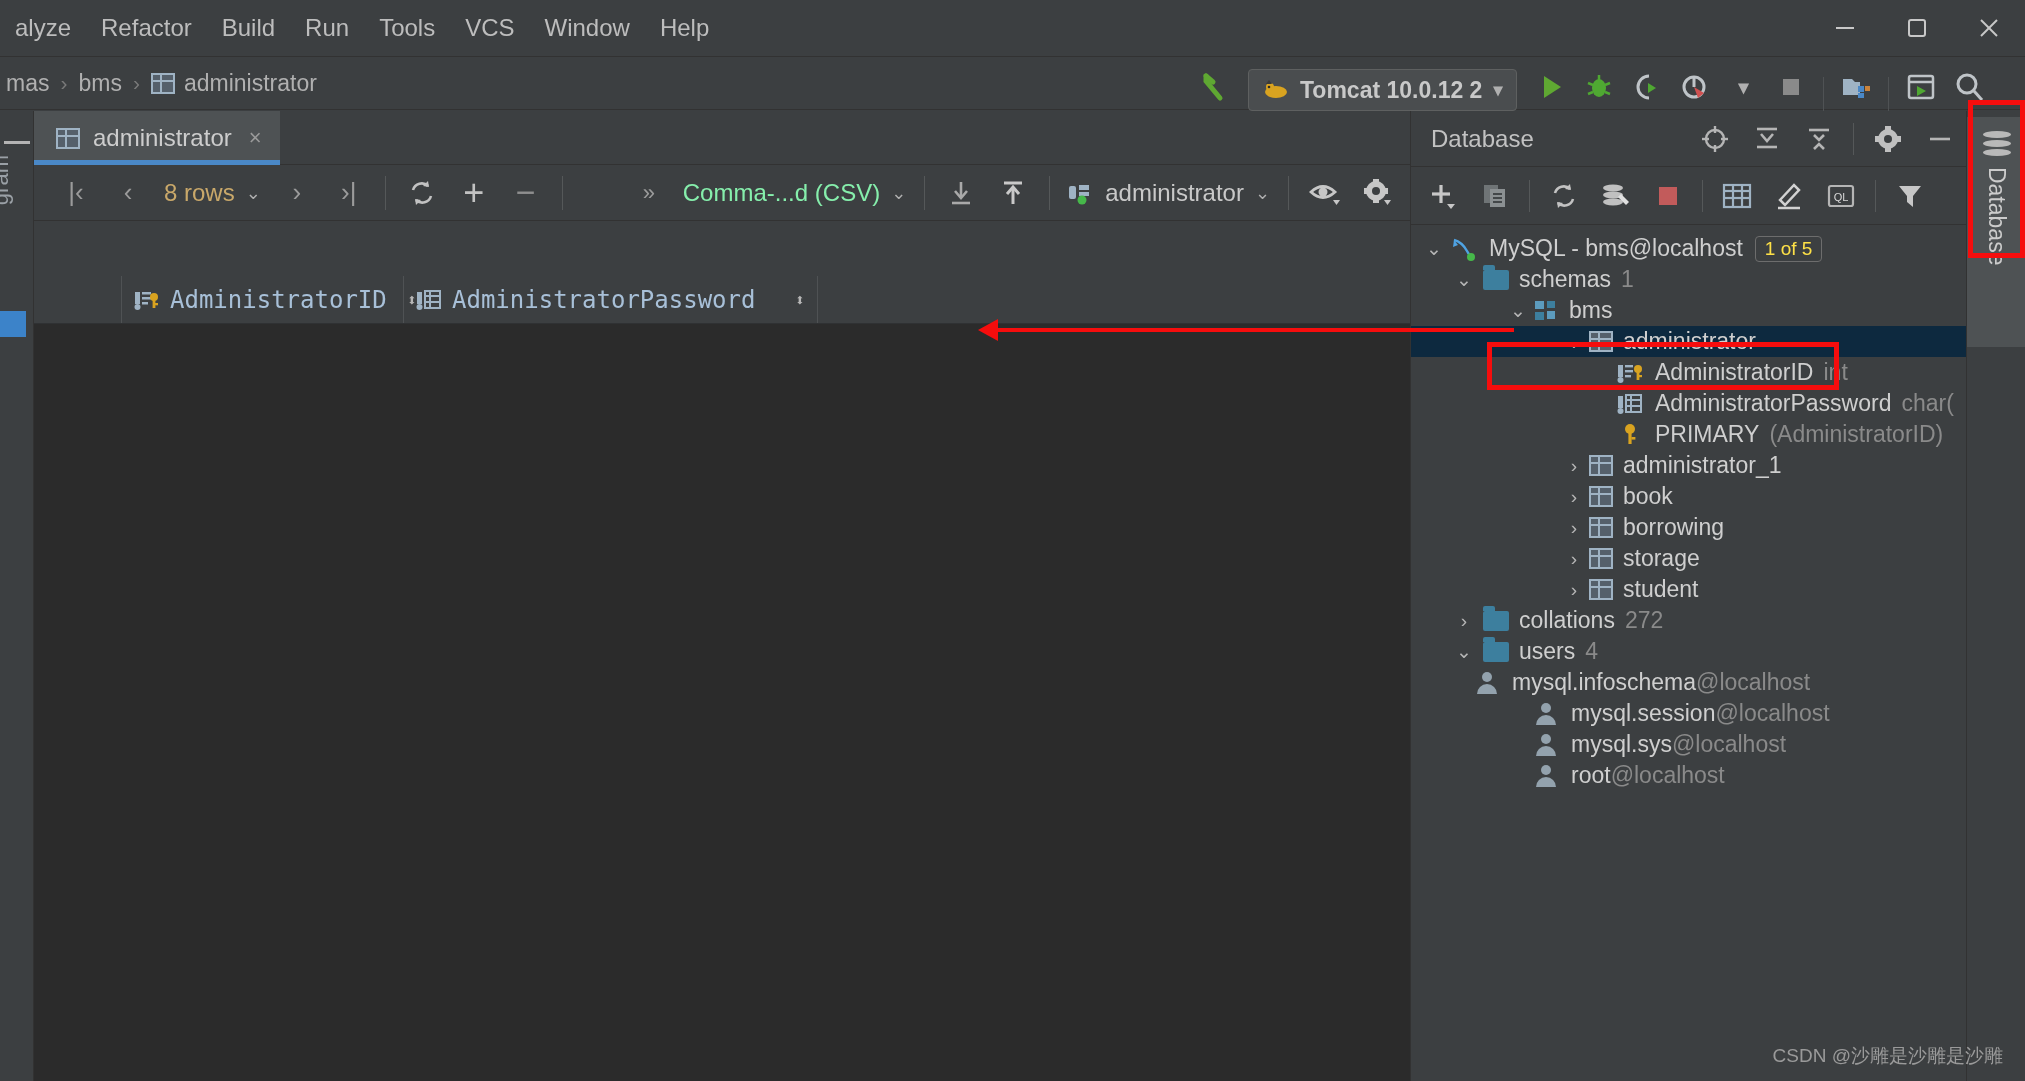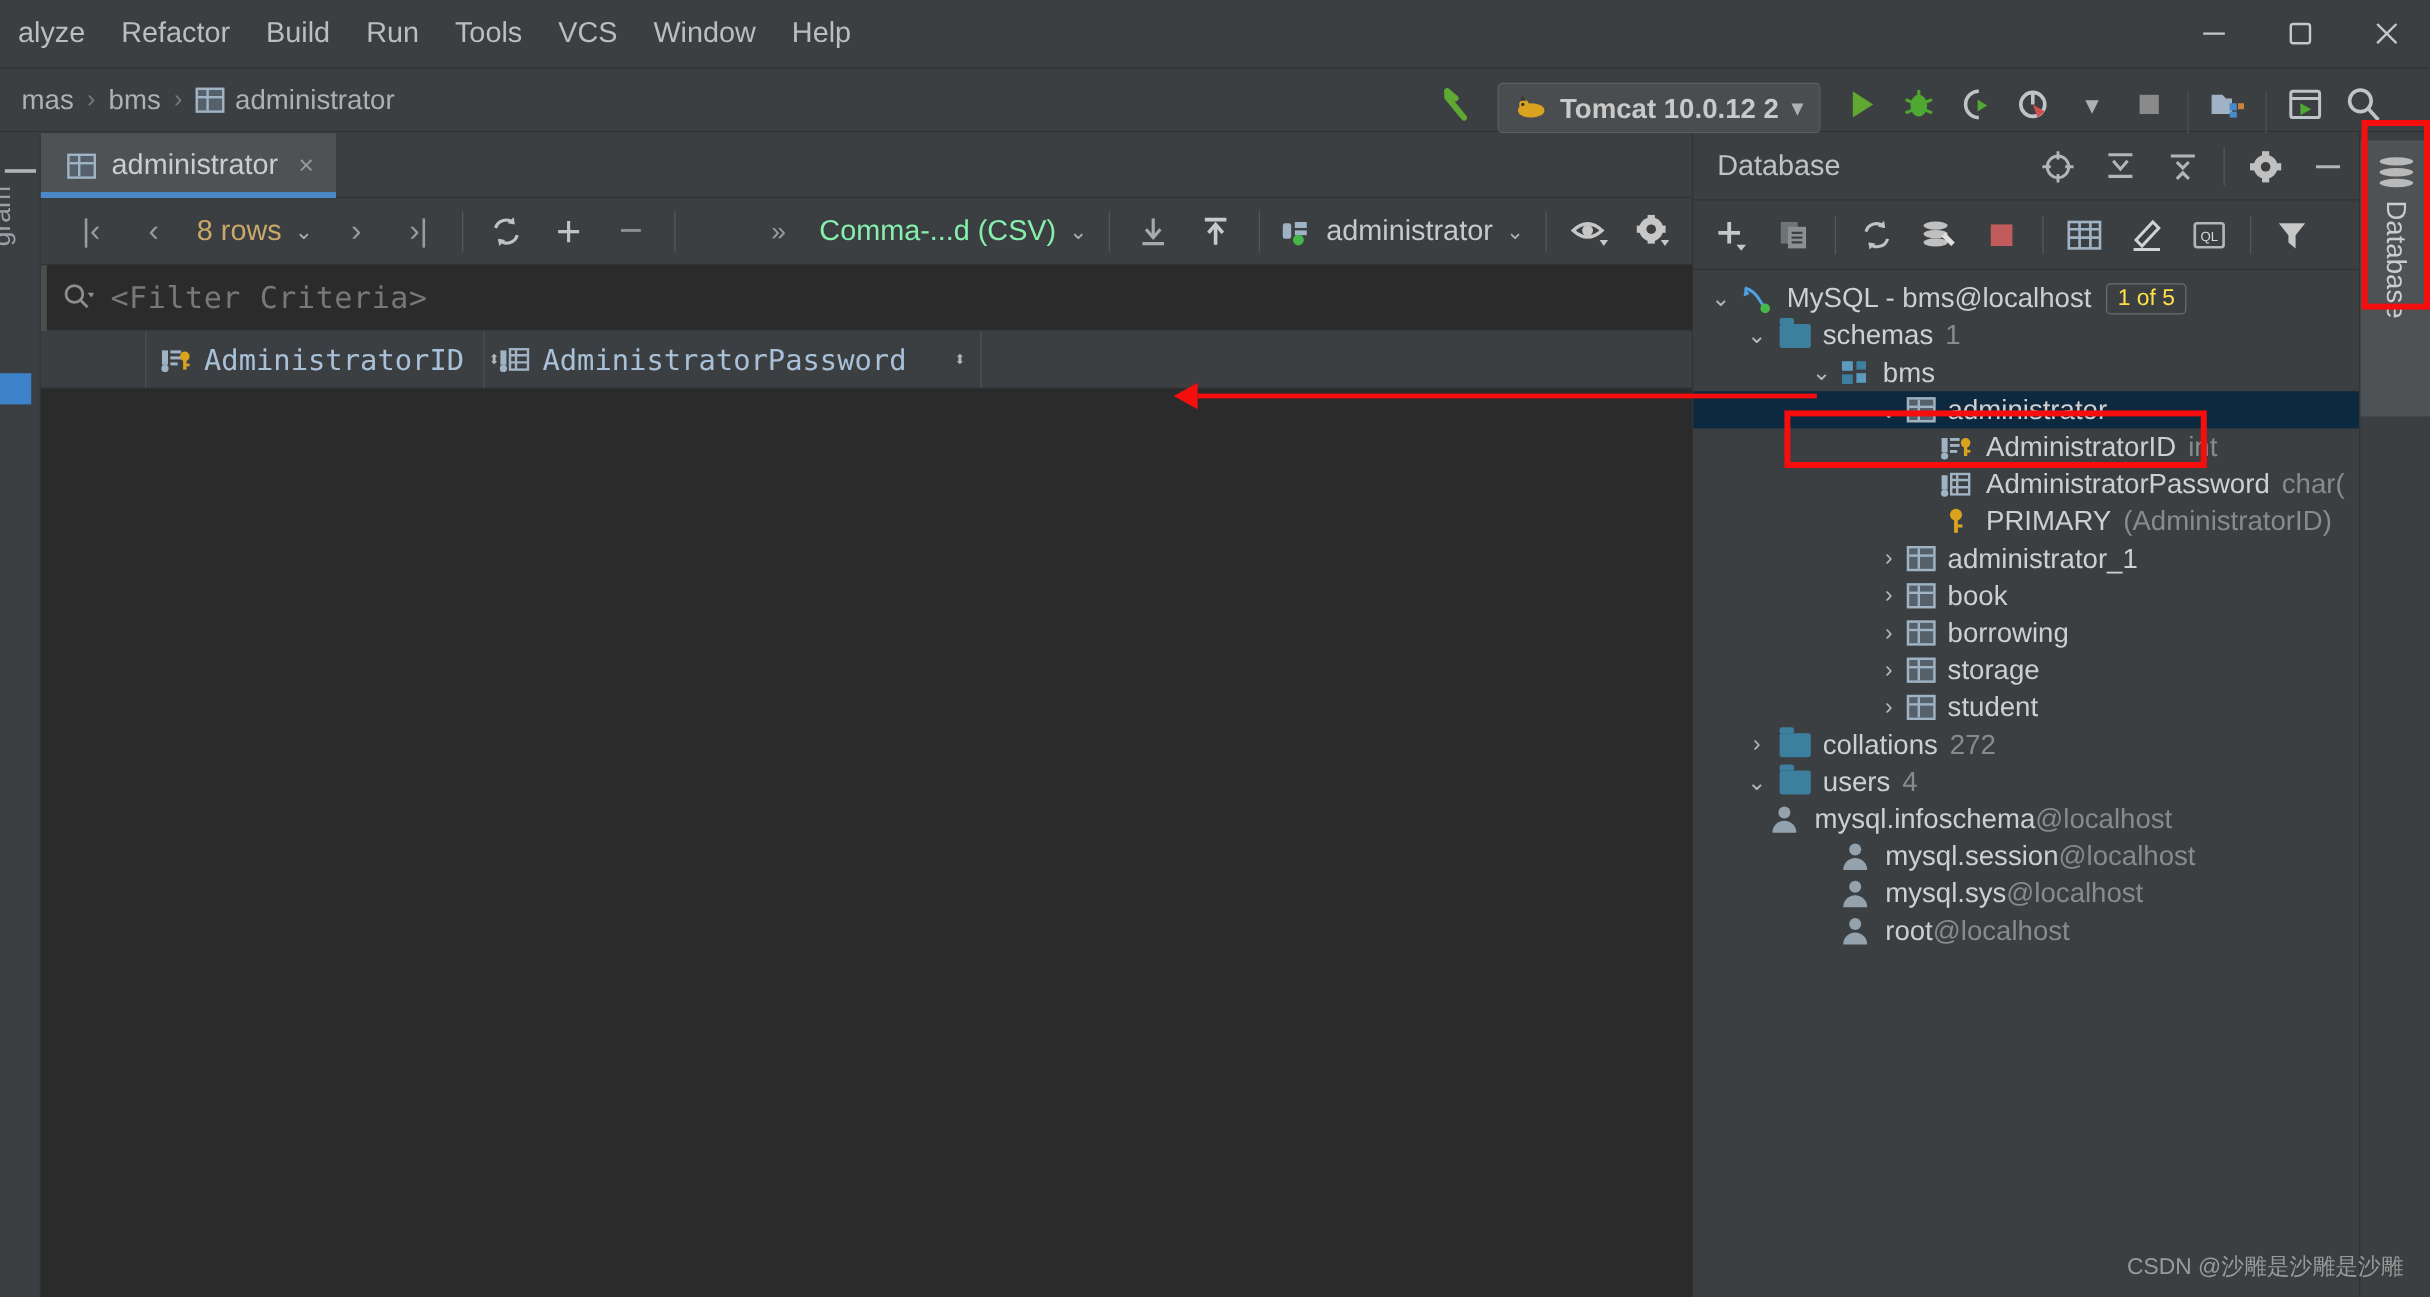--- a/index.html
+++ b/index.html
@@ -47,21 +47,21 @@
   .win-btn svg { display: block; }
 
   
   .navbar {
     position: absolute; left: 0; top: 56px; width: 2025px; height: 54px;
     background: #3c3f41;
     border-top: 1px solid #323232;
     border-bottom: 1px solid #323232;
     display: flex; align-items: center;
   }
-  .crumbs { display: flex; align-items: center; padding-left: 12px; }
+  .crumbs { display: flex; align-items: center; padding-left: 0px; }
   .crumb {
     font-size: 23px; color: #b0b0b0;
     display: flex; align-items: center; gap: 9px;
     padding: 0 6px;
   }
   .crumb-sep { color: #7a7a7a; font-size: 21px; padding: 0 5px; }
 
   .run-area {
     position: absolute; left: 1190px; top: 0; height: 54px;
     display: flex; align-items: flex-end; gap: 0px; font-weight: bold;
@@ -529,31 +529,20 @@
           <circle cx="14" cy="12" r="4" fill="#3c3f41"></circle>
           <rect x="11" y="0" width="6" height="5" fill="#c7c7c7"></rect>
           <rect x="11" y="19" width="6" height="5" fill="#c7c7c7"></rect>
           <rect x="2" y="9" width="5" height="6" fill="#c7c7c7"></rect>
           <rect x="21" y="9" width="5" height="6" fill="#c7c7c7"></rect>
           <path d="M22 21 L29 21 L25.5 26 Z" fill="#c7c7c7"></path>
         </svg>
     </div>
   </div>
 
-  <div class="filterbar">
-    <div class="filter-marker"></div>
-    <span class="ico" style="margin-left:18px">
-      <svg width="26" height="26" viewBox="0 0 26 26">
-          <circle cx="10" cy="10" r="7" fill="none" stroke="#8d8d8d" stroke-width="2.3"></circle>
-          <line x1="15" y1="15" x2="21" y2="21" stroke="#8d8d8d" stroke-width="2.3"></line>
-          <path d="M21 9 L27 9 L24 13 Z" fill="#8d8d8d"></path>
-        </svg>
-    </span>
-    <span class="filter-txt" style="margin-left:14px">&lt;Filter Criteria&gt;</span>
-  </div>
 
   <div class="colhdr">
     <div class="col-num"></div>
     <div class="col c1">
       <span class="ico">
         <svg width="26" height="24" viewBox="0 0 26 24">
             <rect x="1" y="4" width="5" height="12" fill="#9fb3c4"></rect>
             <circle cx="3.5" cy="19" r="3" fill="#9fb3c4"></circle>
             <rect x="8" y="4" width="9" height="2.5" fill="#9fb3c4"></rect>
             <rect x="8" y="9" width="9" height="2.5" fill="#9fb3c4"></rect>

